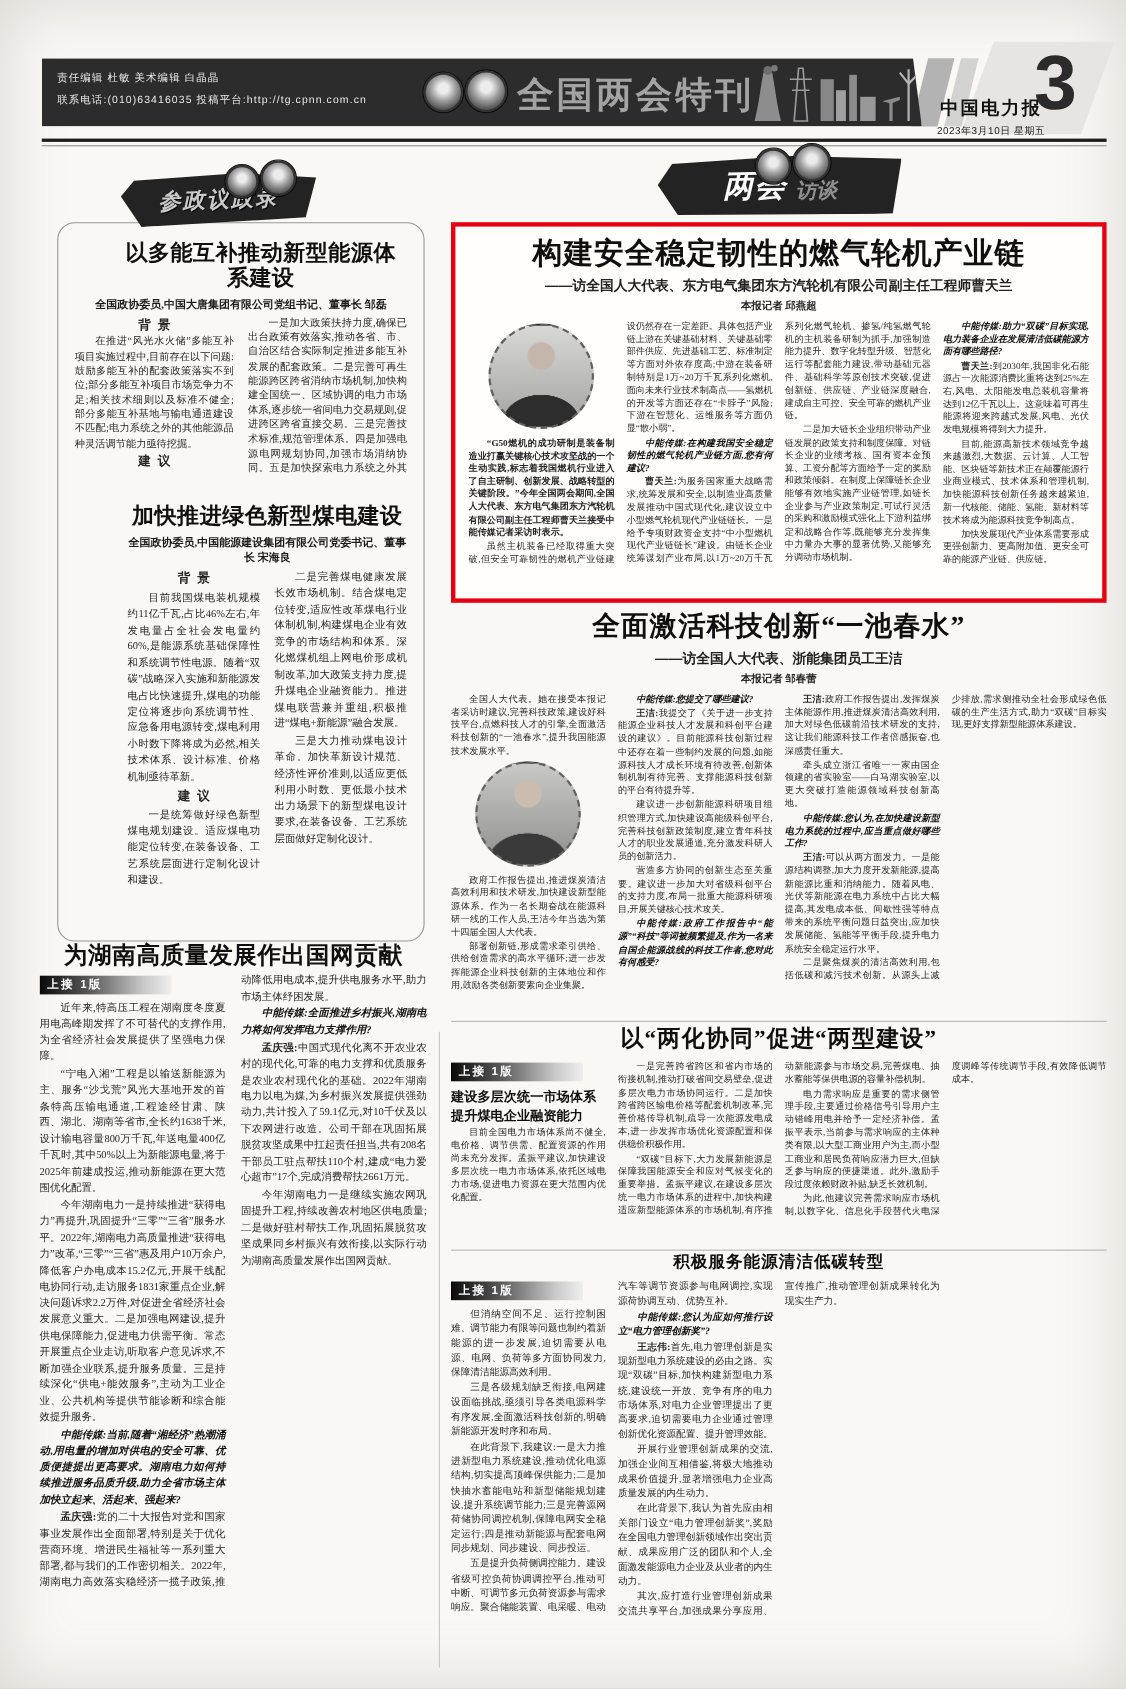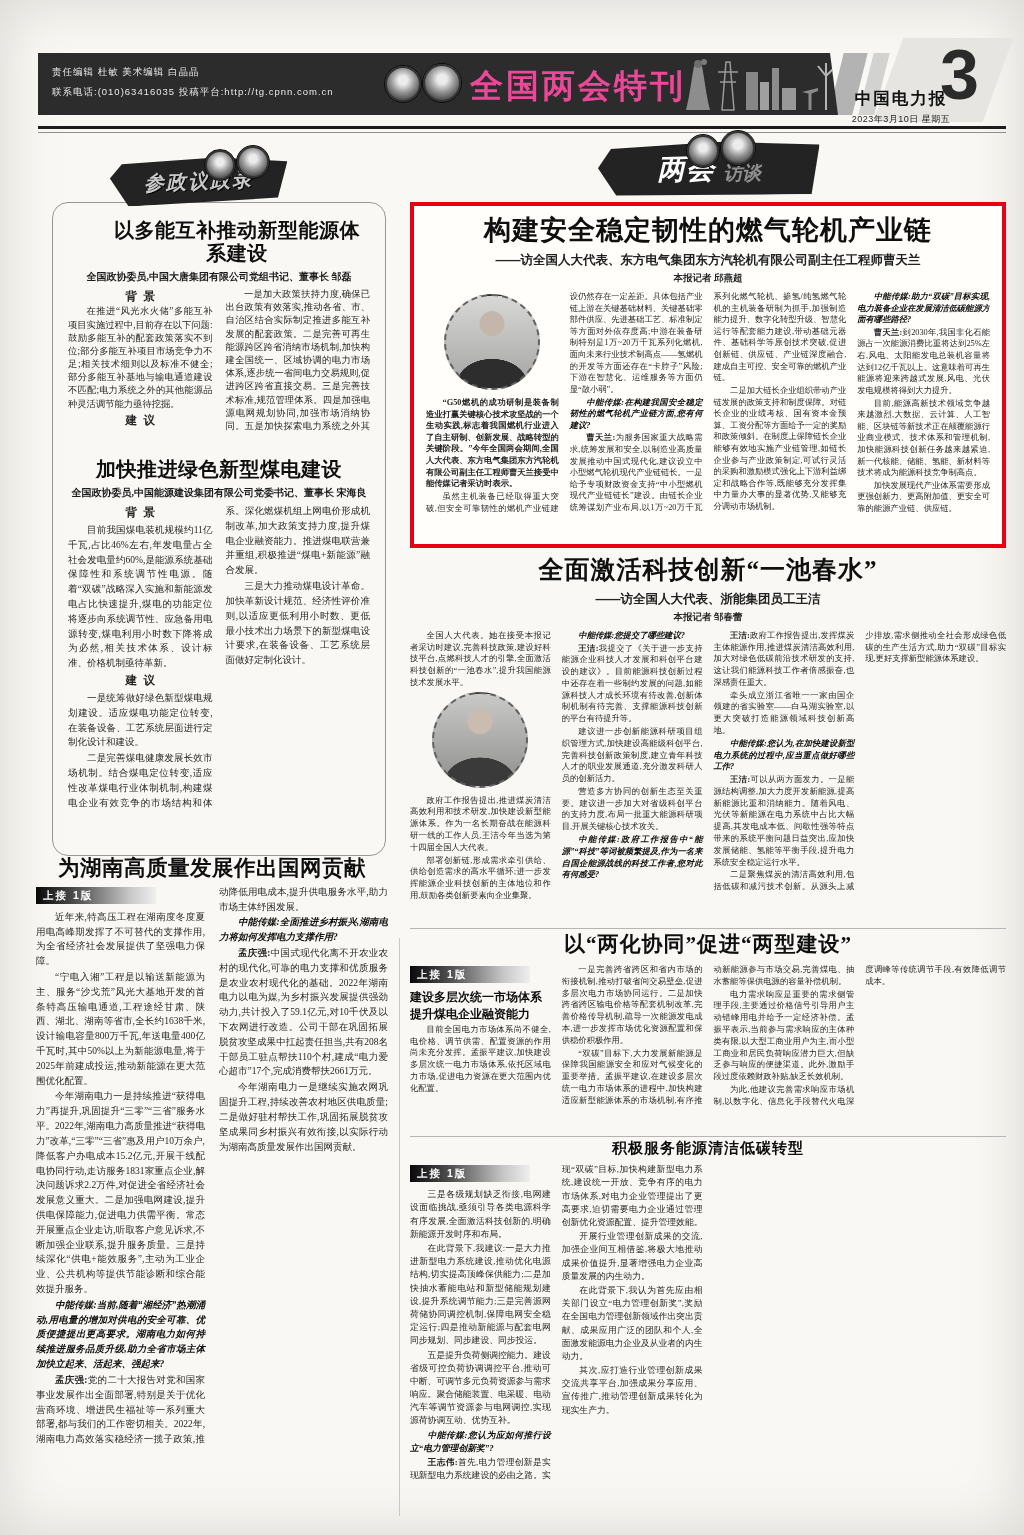--- a/index.html
+++ b/index.html
@@ -9,21 +9,21 @@
   
   .mast-bar{position:absolute;left:38px;top:53px;width:800px;height:62px;background:#2c2c2c;
             clip-path:polygon(0 0,99% 0,100% 100%,0 100%);z-index:2;}
   .mast-info{position:absolute;left:14px;top:9px;color:#e8e8e8;font-size:9.5px;line-height:2.1;
              letter-spacing:1px;font-family:"Liberation Sans",sans-serif;white-space:nowrap;}
   .emblem{border-radius:50%;border:1px solid #0d0d0d;display:inline-block;
           background:radial-gradient(circle at 50% 40%,#ececec 16%,#9a9a9a 42%,#474747 72%,#1b1b1b 100%);
           box-shadow:inset 0 0 0 2px #333;}
   .mast-bar .e1{position:absolute;left:346px;top:12px;width:36px;height:36px;}
   .mast-bar .e2{position:absolute;left:384px;top:10px;width:38px;height:38px;}
-  .mast-title{position:absolute;left:432px;top:11px;color:#ec4899;font-size:33px;font-weight:bold;
+  .mast-title{position:absolute;left:432px;top:11px;color:#a3a3a3;font-size:33px;font-weight:bold;
               letter-spacing:3px;font-family:"Liberation Sans","DejaVu Sans",sans-serif;}
   .skyline{position:absolute;left:646px;top:5px;}
   .mast-deco{position:absolute;z-index:1;}
   .d1{left:836px;top:53px;width:24px;height:62px;background:#b3b3b3;transform:skewX(-14deg);}
   .d2{left:866px;top:53px;width:16px;height:62px;background:#d2d2d0;transform:skewX(-14deg);}
   .d3{left:888px;top:38px;width:110px;height:84px;background:#e6e5e1;transform:skewX(-20deg);}
   .paper-block{position:absolute;left:842px;top:88px;width:118px;text-align:center;z-index:3;}
   .paper-name{font-size:16.5px;font-weight:bold;letter-spacing:2px;color:#111;}
   .paper-date{font-size:9px;margin-top:3px;letter-spacing:.5px;color:#222;
               font-family:"Liberation Sans",sans-serif;}
@@ -73,21 +73,21 @@
                     radial-gradient(ellipse 58px 42px at 50% 96%,#2d2d2d 60%,rgba(0,0,0,0) 61%),
                     linear-gradient(180deg,#d8d8d6,#a3a3a1);}
   .photo-b{background:radial-gradient(circle at 50% 30%,#cbbcb0 12px,rgba(0,0,0,0) 13px),
                     radial-gradient(ellipse 60px 44px at 50% 98%,#3a3a3a 60%,rgba(0,0,0,0) 61%),
                     linear-gradient(180deg,#c9c9c7,#8f8f8d);}
   
   .round-box{position:absolute;left:52px;top:202px;width:334px;height:654px;box-sizing:border-box;
              border:1.5px solid #979797;border-radius:16px;padding:16px 15px 8px;z-index:1;}
   .art-duotang .h-serif{font-size:20px;letter-spacing:.5px;margin-left:36px;}
   .art-duotang .body{height:158px;column-count:2;column-gap:13px;font-size:9.3px;line-height:1.42;}
-  .art-meidian{margin-top:12px;}
+  .art-meidian{margin-top:12px;margin-left:48px;}
   .art-meidian .h-serif{font-size:20px;letter-spacing:.5px;}
   .art-meidian .body{height:318px;column-count:2;column-gap:13px;font-size:9.5px;line-height:1.56;}
   .art-hunan{position:absolute;left:36px;top:856px;width:352px;}
   .art-hunan .h-serif{font-size:21.5px;letter-spacing:.5px;}
   .art-hunan .body{height:584px;column-count:2;column-gap:14px;font-size:9.5px;line-height:1.56;margin-top:4px;}
   
   .art-ranji{position:absolute;left:410px;top:202px;width:596px;height:346px;box-sizing:border-box;
              border:4px solid #e60012;background:#fffefb;padding:9px 12px 4px;z-index:1;}
   .art-ranji .h-serif{font-size:27px;letter-spacing:1px;}
   .art-ranji .body{height:224px;column-count:4;column-gap:11px;font-size:8.3px;line-height:1.4;margin-top:5px;}
@@ -244,20 +244,21 @@
   </div>
 
   <div class="hrule hr2"></div>
 
   <div class="art-jiji">
     <h2 class="h-serif">积极服务能源清洁低碳转型</h2>
     <div class="body">
         <div class="jump-marker">
           <span class="jm-text">上接 1版</span>
         </div>
+        <p class="pp">但消纳空间不足、运行控制困难、调节能力有限等问题也制约着新能源的进一步发展,迫切需要从电源、电网、负荷等多方面协同发力,保障清洁能源高效利用。</p>
         <p class="pp">三是各级规划缺乏衔接,电网建设面临挑战,亟须引导各类电源科学有序发展,全面激活科技创新的,明确新能源开发时序和布局。</p>
         <p class="pp">在此背景下,我建议:一是大力推进新型电力系统建设,推动优化电源结构,切实提高顶峰保供能力;二是加快抽水蓄能电站和新型储能规划建设,提升系统调节能力;三是完善源网荷储协同调控机制,保障电网安全稳定运行;四是推动新能源与配套电网同步规划、同步建设、同步投运。</p>
         <p class="pp">五是提升负荷侧调控能力。建设省级可控负荷协调调控平台,推动可中断、可调节多元负荷资源参与需求响应。聚合储能装置、电采暖、电动汽车等调节资源参与电网调控,实现源荷协调互动、优势互补。</p>
         <p class="q pp"><b>中能传媒:</b>您认为应如何推行设立“电力管理创新奖”?</p>
         <p class="a pp"><b>王志伟:</b>首先,电力管理创新是实现新型电力系统建设的必由之路。实现“双碳”目标,加快构建新型电力系统,建设统一开放、竞争有序的电力市场体系,对电力企业管理提出了更高要求,迫切需要电力企业通过管理创新优化资源配置、提升管理效能。</p>
         <p class="pp">开展行业管理创新成果的交流,加强企业间互相借鉴,将极大地推动成果价值提升,显著增强电力企业高质量发展的内生动力。</p>
         <p class="pp">在此背景下,我认为首先应由相关部门设立“电力管理创新奖”,奖励在全国电力管理创新领域作出突出贡献、成果应用广泛的团队和个人,全面激发能源电力企业及从业者的内生动力。</p>
         <p class="pp">其次,应打造行业管理创新成果交流共享平台,加强成果分享应用、宣传推广,推动管理创新成果转化为现实生产力。</p>
       </div>
   </div>

